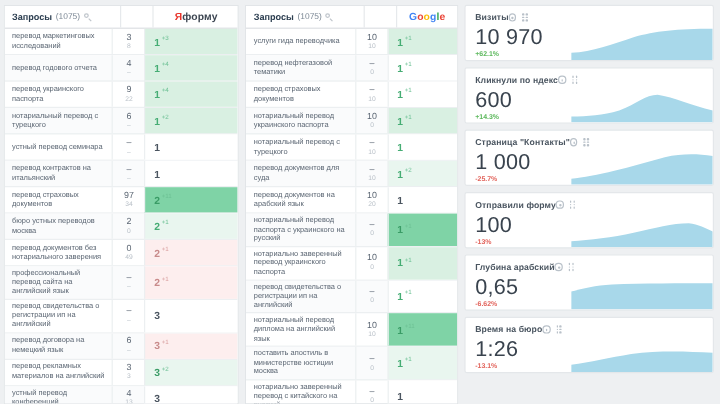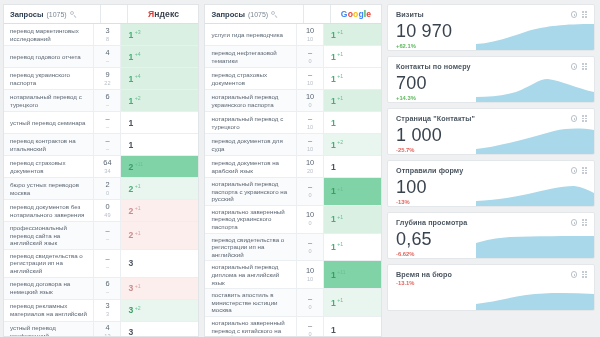--- a/index.html
+++ b/index.html
@@ -100,21 +100,21 @@
   .d-gray{color:#aab3bb;}
 
   
   .cards{width:208px;flex:none;display:flex;flex-direction:column;gap:5px;padding-right:2px;}
   .card{
     background:#fff;border:1px solid #e4e7ea;border-radius:2px;
     height:47px;box-sizing:border-box;
     position:relative;overflow:hidden;
     padding:5px 7px 0 8px;
   }
-  .card-top{display:flex;align-items:flex-start;justify-content:space-between;}
+  .card-top{display:flex;align-items:flex-start;justify-content:flex-start;}
   .card-title{font-size:7.2px;font-weight:bold;color:#4a5560;letter-spacing:.1px;}
   .card-icons{display:flex;align-items:center;gap:5px;padding-top:1px;}
   .gear{width:6.5px;height:6.5px;border:1px solid #b9c1c9;border-radius:50%;box-sizing:border-box;position:relative;}
   .gear::after{content:"";position:absolute;left:1.6px;top:1.6px;width:1.8px;height:1.8px;background:#b9c1c9;border-radius:50%;}
   .dots{display:flex;flex-direction:column;gap:1px;}
   .dots span{display:block;width:1.6px;height:1.6px;background:#b9c1c9;border-radius:50%;}
   .dots-wrap{display:flex;gap:1.4px;}
   .card-val{font-size:18px;color:#39434e;margin-top:2px;letter-spacing:.2px;}
   .card-delta{font-size:5.8px;margin-top:1px;font-weight:bold;}
   .up{color:#5cb85c;}
@@ -133,21 +133,21 @@
         <span>Запросы</span>
         <span class="th-count">(1075)</span>
         <span class="mag">
             <i></i>
             <b></b>
           </span>
       </div>
       <div class="th-num"></div>
       <div class="th-engine">
         <span class="ya-r">Я</span>
-          <span class="ya-k">ндекс</span>
+          <span class="ya-k">форму</span>
       </div>
     </div>
     <div class="rows">
         <div class="row">
           <div class="c-query">перевод маркетинговых исследований</div>
           <div class="c-num">
             <span class="big">3</span>
             <span class="sml">8</span>
           </div>
           <div class="c-pos t-g1">
@@ -206,21 +206,21 @@
             <span class="sml">–</span>
           </div>
           <div class="c-pos t-w">
             <span class="pv p-gray">1</span>
             <span class="dv d-gray"></span>
           </div>
         </div>
         <div class="row">
           <div class="c-query">перевод страховых документов</div>
           <div class="c-num">
-            <span class="big">64</span>
+            <span class="big">97</span>
             <span class="sml">34</span>
           </div>
           <div class="c-pos t-g4">
             <span class="pv p-dark">2</span>
             <span class="dv d-green">+11</span>
           </div>
         </div>
         <div class="row">
           <div class="c-query">бюро устных переводов москва</div>
           <div class="c-num">
@@ -491,38 +491,38 @@
         <div class="card-val">10 970</div>
         <div class="card-delta up">+62.1%</div>
         <div class="spark">
           <svg viewBox="0 0 118 30" preserveAspectRatio="none">
             <path d="M0,30 L0,24 C18,23 34,17 52,11 C70,6 88,4 118,4 L118,30 Z" fill="#a8d8ea"></path>
           </svg>
         </div>
       </div>
       <div class="card">
         <div class="card-top">
-          <div class="card-title">Контакты по номеру</div>
+          <div class="card-title">Кликнули по ндекс</div>
           <div class="card-icons">
             <span class="gear"></span>
             <span class="dots-wrap">
               <span class="dots">
                 <span></span>
                 <span></span>
                 <span></span>
               </span>
               <span class="dots">
                 <span></span>
                 <span></span>
                 <span></span>
               </span>
             </span>
           </div>
         </div>
-        <div class="card-val">700</div>
+        <div class="card-val">600</div>
         <div class="card-delta up">+14.3%</div>
         <div class="spark">
           <svg viewBox="0 0 118 30" preserveAspectRatio="none">
             <path d="M0,30 L0,25 C14,25 26,24 40,20 C54,15 62,7 72,7 C86,9 100,16 118,20 L118,30 Z" fill="#a8d8ea"></path>
           </svg>
         </div>
       </div>
       <div class="card">
         <div class="card-top">
           <div class="card-title">Страница "Контакты"</div>
@@ -572,21 +572,21 @@
         <div class="card-val">100</div>
         <div class="card-delta down">-13%</div>
         <div class="spark">
           <svg viewBox="0 0 118 30" preserveAspectRatio="none">
             <path d="M0,30 L0,25 C16,24 34,22 52,18 C70,14 84,10 98,10 C106,11 112,14 118,17 L118,30 Z" fill="#a8d8ea"></path>
           </svg>
         </div>
       </div>
       <div class="card">
         <div class="card-top">
-          <div class="card-title">Глубина просмотра</div>
+          <div class="card-title">Глубина арабский</div>
           <div class="card-icons">
             <span class="gear"></span>
             <span class="dots-wrap">
               <span class="dots">
                 <span></span>
                 <span></span>
                 <span></span>
               </span>
               <span class="dots">
                 <span></span>
@@ -616,20 +616,21 @@
                 <span></span>
               </span>
               <span class="dots">
                 <span></span>
                 <span></span>
                 <span></span>
               </span>
             </span>
           </div>
         </div>
+        <div class="card-val">1:26</div>
         <div class="card-delta down">-13.1%</div>
         <div class="spark">
           <svg viewBox="0 0 118 30" preserveAspectRatio="none">
             <path d="M0,30 L0,24 C16,22 32,18 50,15 C74,12 96,13 118,14 L118,30 Z" fill="#a8d8ea"></path>
           </svg>
         </div>
       </div>
     </div>
 
 </div>

